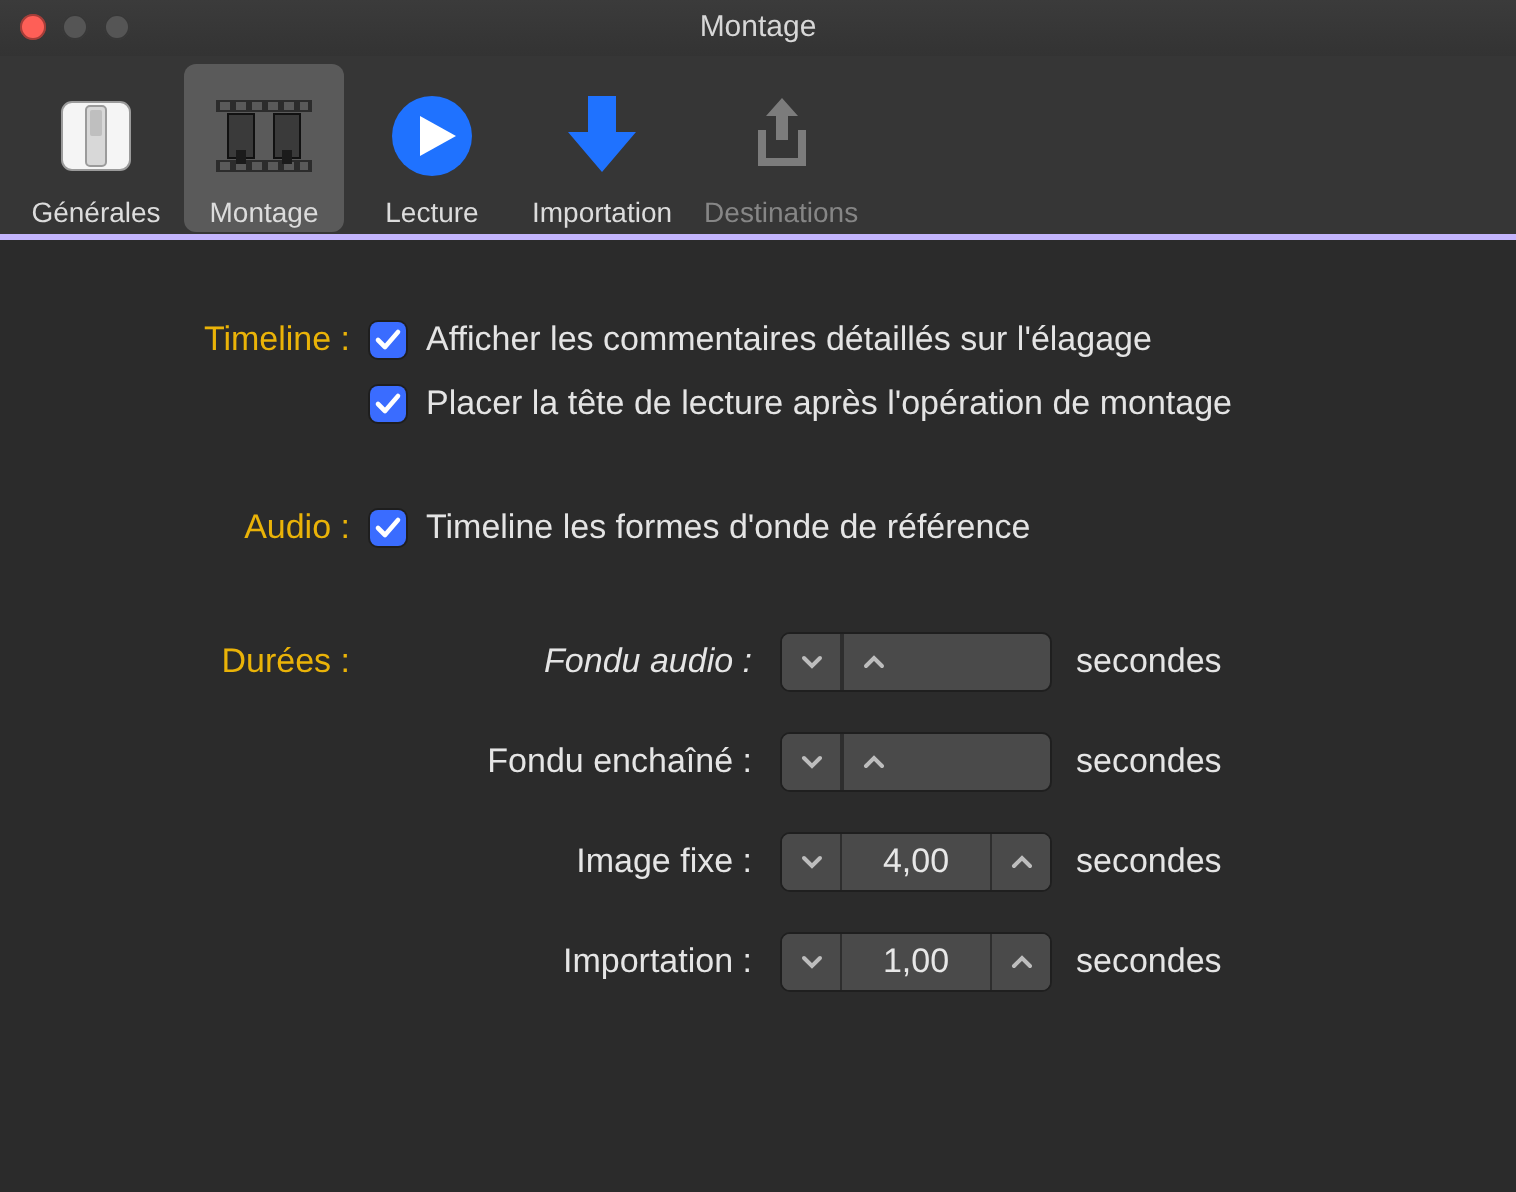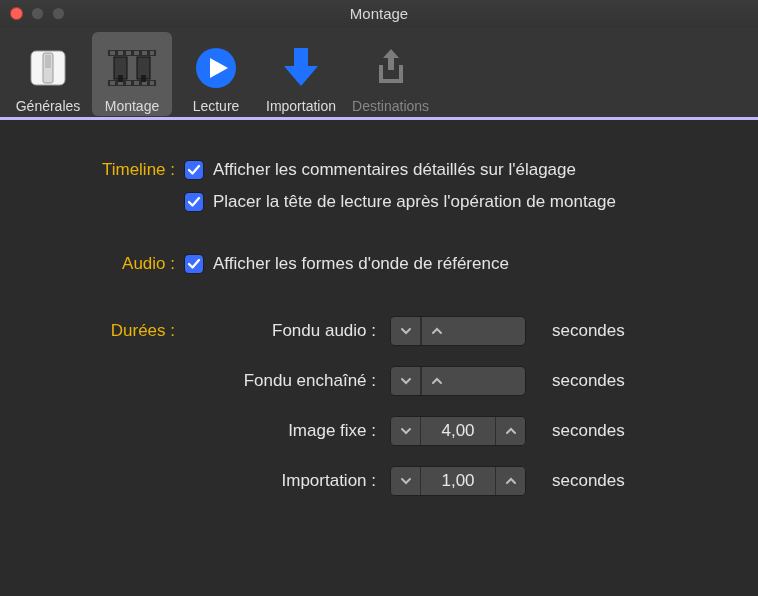--- a/index.html
+++ b/index.html
@@ -123,21 +123,21 @@
     background: #4a4a4a;
   }
   .step-btn.dec { border-right: 1px solid #2e2e2e; }
   .step-btn.inc { border-left: 1px solid #2e2e2e; }
   .step-val {
     flex: 1;
     display: flex; align-items: center; justify-content: center;
     font-size: 17px;
     color: #e7e7e7;
   }
-  .unit { margin-left: 26px; font-size: 17px; }
+  .unit { margin-left: 12px; font-size: 17px; }
 
   svg { display: block; }
 </style>
 </head>
 <body>
 
 <div class="titlebar">
   <div class="traffic-lights">
     <div class="tl red"></div>
     <div class="tl yellow"></div>
@@ -247,31 +247,31 @@
   <div class="section-gap"></div>
 
   <div class="row">
     <div class="left-label">Audio :</div>
     <div class="chk">
       <div class="checkbox">
         <svg width="14" height="14" viewBox="0 0 14 14">
             <polyline points="2,7 5.5,10.5 12,3" stroke="#fff" stroke-width="2.3" fill="none" stroke-linecap="round" stroke-linejoin="round"></polyline>
           </svg>
       </div>
-      <span class="chk-label">Afficher les formes d'onde de référence</span>
+      <span class="chk-label">Timeline les formes d'onde de référence</span>
     </div>
   </div>
 
   <div class="section-gap"></div>
 
   <div class="durations">
 
     <div class="row">
       <div class="left-label">Durées :</div>
-      <div class="dur-label" style="width:205px;">Fondu audio :</div>
+      <div class="dur-label" style="width:205px;font-style:italic;">Fondu audio :</div>
       <div class="stepper">
         <div class="step-btn dec">
           <svg width="12" height="8" viewBox="0 0 12 8">
               <polyline points="2,2 6,6 10,2" stroke="#bdbdbd" stroke-width="2" fill="none" stroke-linecap="round"></polyline>
             </svg>
         </div>
         <div class="step-btn inc">
           <svg width="12" height="8" viewBox="0 0 12 8">
               <polyline points="2,6 6,2 10,6" stroke="#bdbdbd" stroke-width="2" fill="none" stroke-linecap="round"></polyline>
             </svg>

